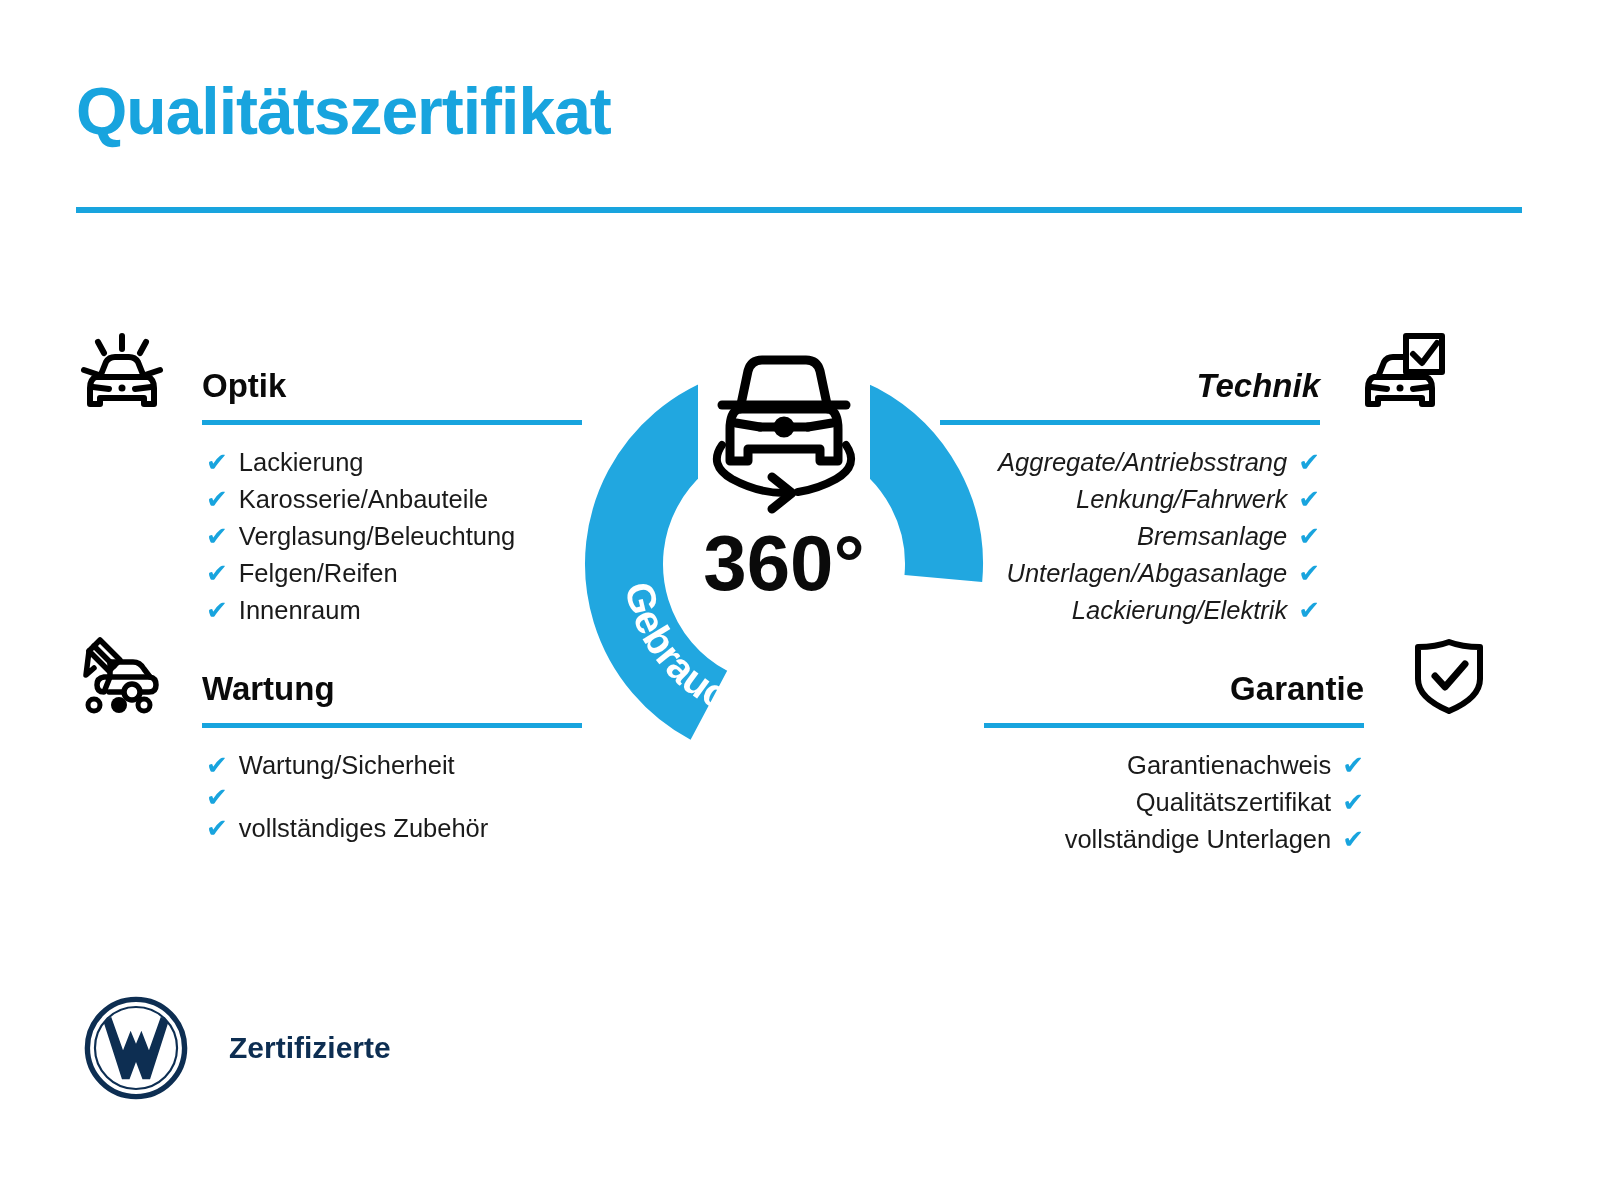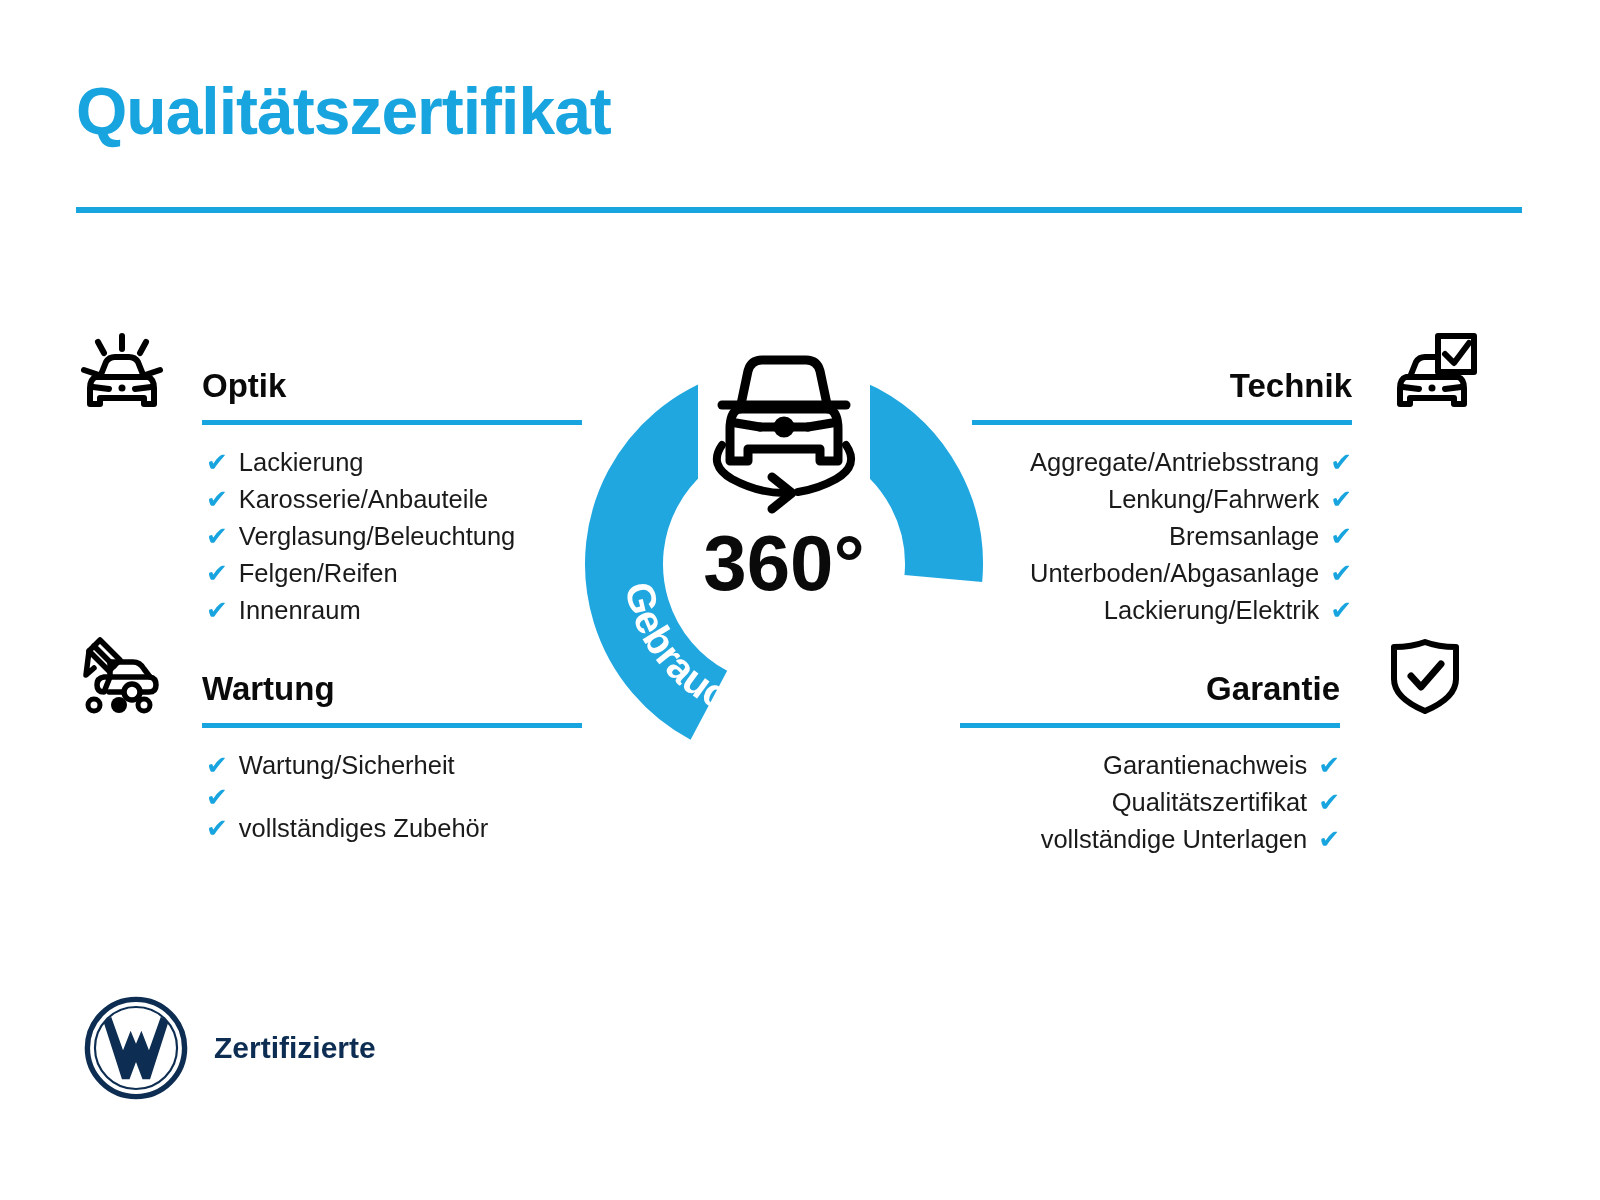--- a/index.html
+++ b/index.html
@@ -41,22 +41,22 @@
     height: 6px;
     background: #18A4DE;
   }
 
   
   .section {
     position: absolute;
   }
   .sec-optik   { left: 76px;  top: 330px; width: 506px; }
   .sec-wartung { left: 76px;  top: 633px; width: 506px; }
-  .sec-technik { left: 972px; top: 330px; width: 506px; }
-  .sec-garantie{ left: 960px; top: 633px; width: 506px; }
+  .sec-technik { left: 940px; top: 330px; width: 506px; font-style: italic; }
+  .sec-garantie{ left: 984px; top: 633px; width: 506px; }
 
   .sec-head {
     position: relative;
     height: 86px;
   }
   .sec-icon {
     position: absolute;
     top: 0;
     width: 112px;
     height: 86px;
@@ -130,21 +130,21 @@
   
   .footer {
     position: absolute;
     left: 82px;
     top: 994px;
     display: flex;
     align-items: center;
   }
   .vw-mark { width: 108px; height: 108px; }
   .footer-text {
-    margin-left: 24px;
+    margin-left: 39px;
     font-size: 30px;
     font-weight: bold;
     color: #0D2E52;
     line-height: 1.28;
     white-space: nowrap;
   }
 </style>
 </head>
 <body>
 
@@ -266,21 +266,21 @@
       </li>
       <li>
         <span>Lenkung/Fahrwerk</span>
         <span class="tick">✔</span>
       </li>
       <li>
         <span>Bremsanlage</span>
         <span class="tick">✔</span>
       </li>
       <li>
-        <span>Unterboden/Abgasanlage</span>
+        <span>Unterlagen/Abgasanlage</span>
         <span class="tick">✔</span>
       </li>
       <li>
         <span>Lackierung/Elektrik</span>
         <span class="tick">✔</span>
       </li>
     </ul>
   </div>
 
   <div class="section sec-garantie right">

